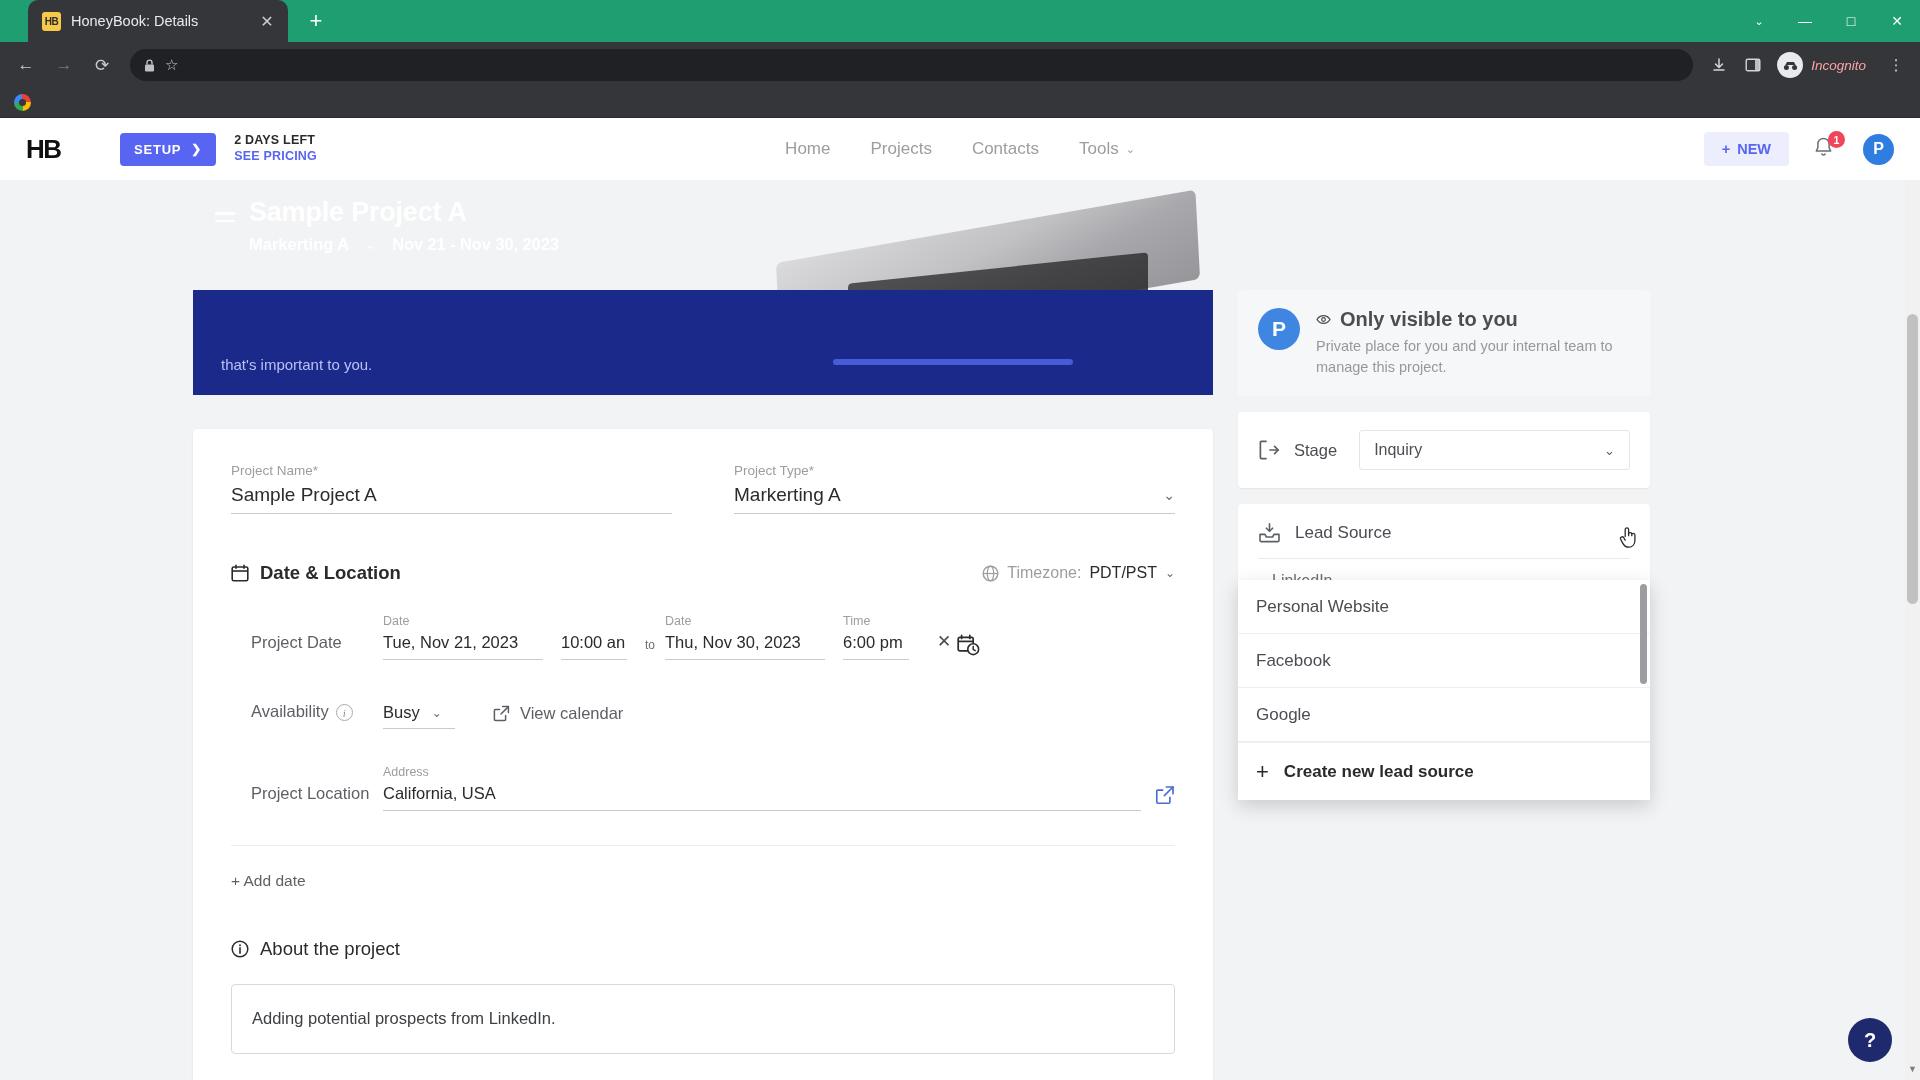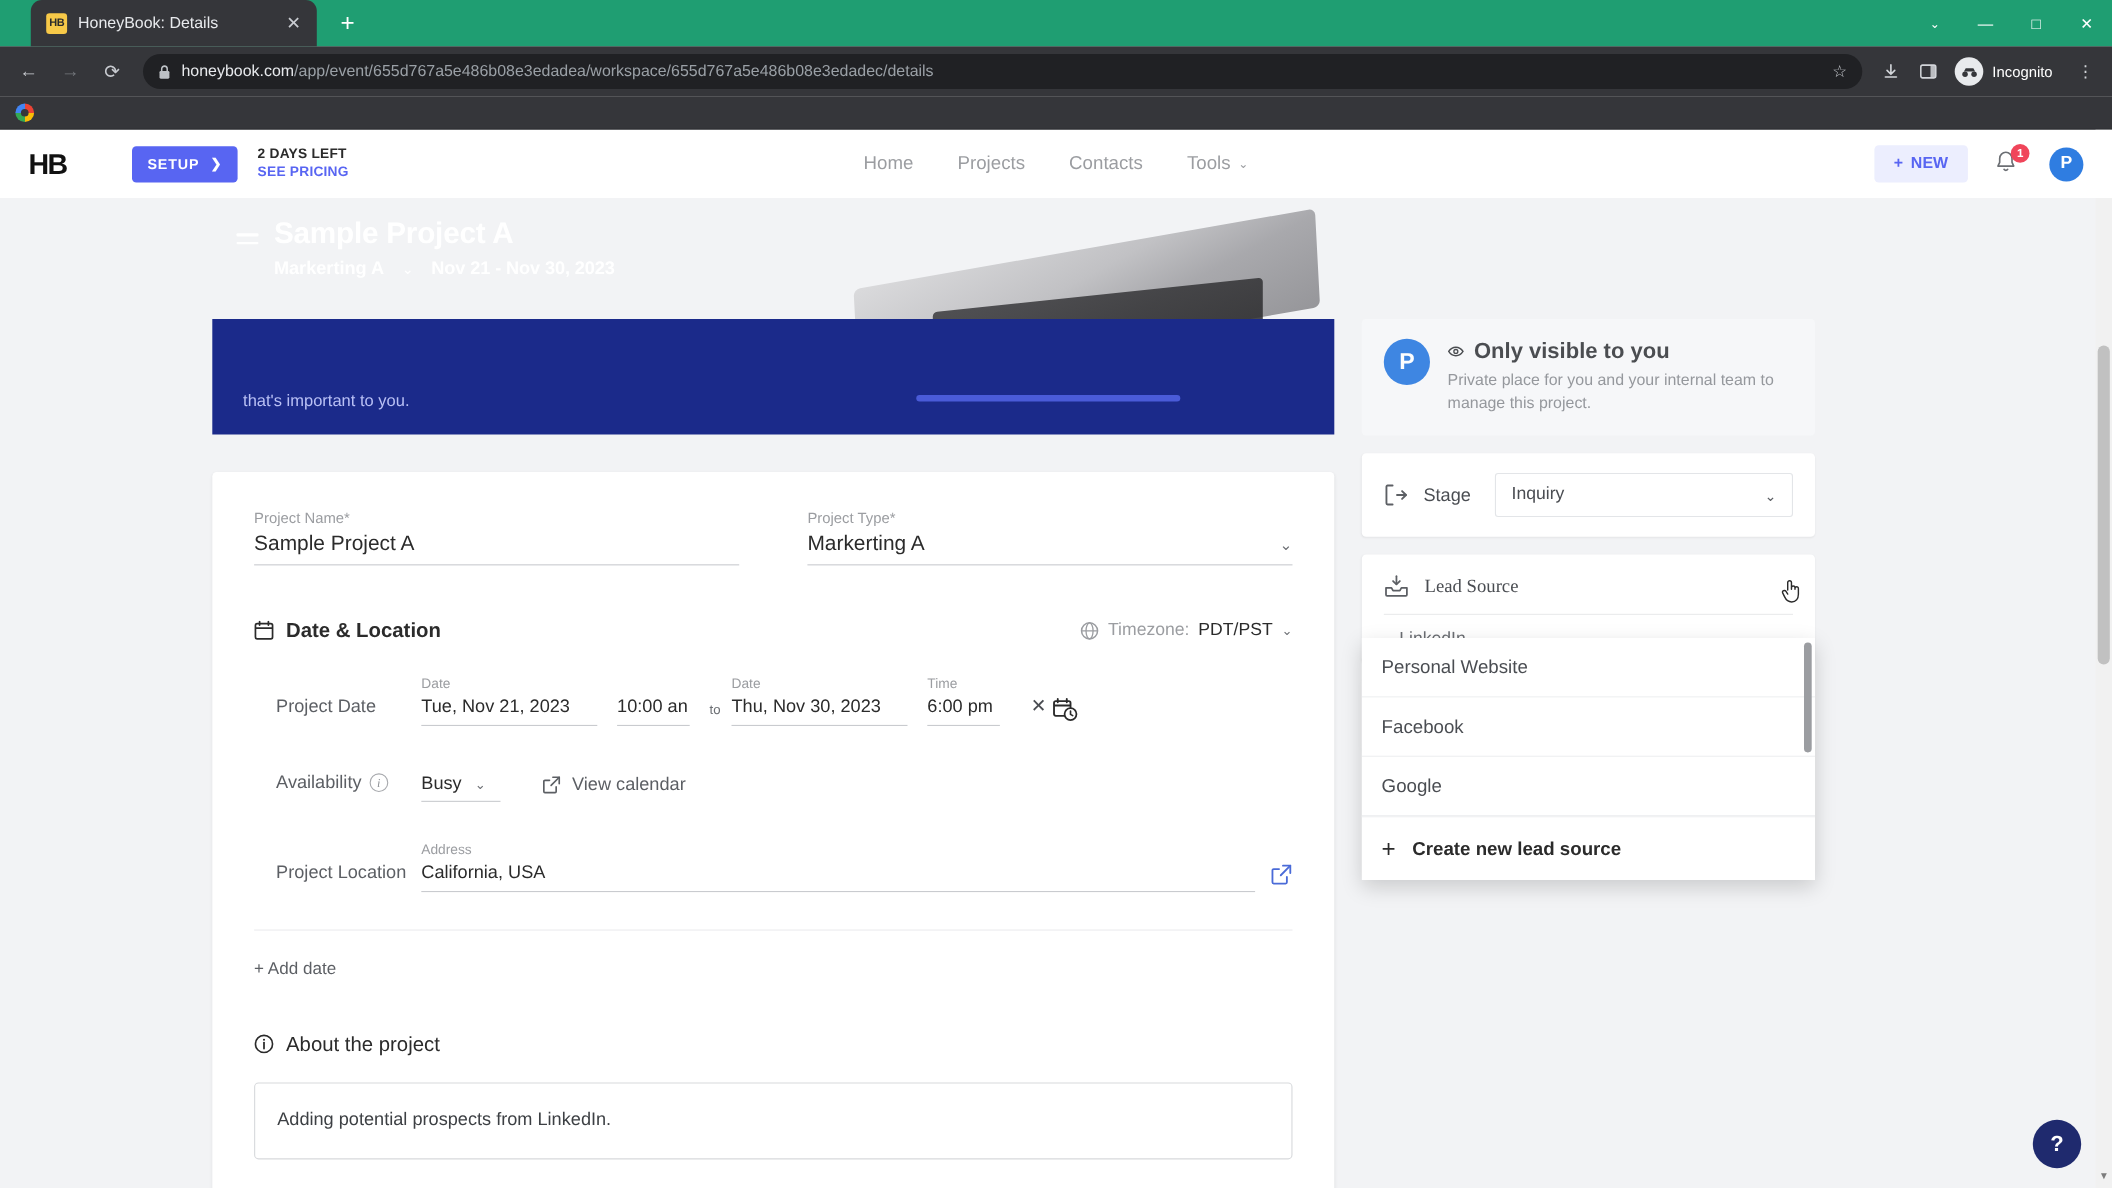--- a/index.html
+++ b/index.html
@@ -72,21 +72,21 @@
     flex: 1; min-width: 0;
   }
   .url-text b { color: #e8eaed; font-weight: normal; }
   .omni-star { color: #c8cbd0; font-size: 15px; flex: none; }
   .tb-icon {
     width: 32px; height: 32px; display: flex; align-items: center;
     justify-content: center; color: #d2d5d9; font-size: 15px; flex: none;
   }
   .incognito-pill {
     display: flex; align-items: center; gap: 8px; padding: 4px 12px 4px 6px;
-    border-radius: 16px; color: #ffffff; font-size: 13.5px; flex: none;
+    border-radius: 16px; color: #fca5a5; font-size: 13.5px; flex: none; font-style: italic;
   }
   .incog-face {
     width: 26px; height: 26px; border-radius: 50%; background: #e8eaed;
     display: flex; align-items: center; justify-content: center;
     font-size: 13px; color: #35363a;
   }
 
   .bookmarkbar {
     height: 30px; background: #35363a; display: flex; align-items: center;
     padding: 0 14px; gap: 14px; border-bottom: 1px solid #2a2b2e;
@@ -355,21 +355,21 @@
   }
   .side-select .cv { font-size: 13px; color: #5c5f64; }
 
   
   .lead-card {
     background: #ffffff; border-radius: 4px; margin-top: 16px;
     box-shadow: 0 1px 2px rgba(0,0,0,0.06); padding: 18px 20px 0 20px;
     position: relative; z-index: 25;
   }
   .lead-head {
-    display: flex; align-items: center; gap: 14px; padding-bottom: 14px; font-family: Liberation Serif, serif;
+    display: flex; align-items: center; gap: 14px; padding-bottom: 14px;
   }
   .lead-title { font-size: 17px; color: #4a4d52; }
   .lead-input {
     border-top: 1px solid #e9eaec; height: 44px; display: flex;
     align-items: center; justify-content: space-between; padding: 0 12px 0 14px;
     font-size: 16px; color: #6b6e73; position: relative;
   }
   .cursor-hand {
     position: absolute; right: 12px; top: 22px; font-size: 19px;
     color: #2b2b2b; z-index: 60; pointer-events: none;
@@ -462,21 +462,20 @@
     <div class="nav-btn">←</div>
     <div class="nav-btn dim">→</div>
     <div class="nav-btn">⟳</div>
     <div class="omnibox">
       <span class="lock-icon">
         <svg width="11" height="13" viewBox="0 0 11 13">
             <rect x="1" y="5.5" width="9" height="7" rx="1.2" fill="#bdc1c6"></rect>
             <path d="M3 5.5V3.6a2.5 2.5 0 0 1 5 0v1.9" stroke="#bdc1c6" stroke-width="1.4" fill="none"></path>
           </svg>
       </span>
-      <span class="url-text"><b>honeybook.com</b><span>/app/event/655d767a5e486b08e3edadea/workspace/655d767a5e486b08e3edadec/details</span></span>
       <span class="omni-star">☆</span>
     </div>
     <div class="tb-icon">
       <svg width="16" height="16" viewBox="0 0 16 16">
           <path d="M8 2v8M4.5 7L8 10.5 11.5 7" stroke="#d2d5d9" stroke-width="1.5" fill="none" stroke-linecap="round" stroke-linejoin="round"></path>
           <path d="M3 13h10" stroke="#d2d5d9" stroke-width="1.5" stroke-linecap="round"></path>
         </svg>
     </div>
     <div class="tb-icon">
       <svg width="16" height="16" viewBox="0 0 16 16">

